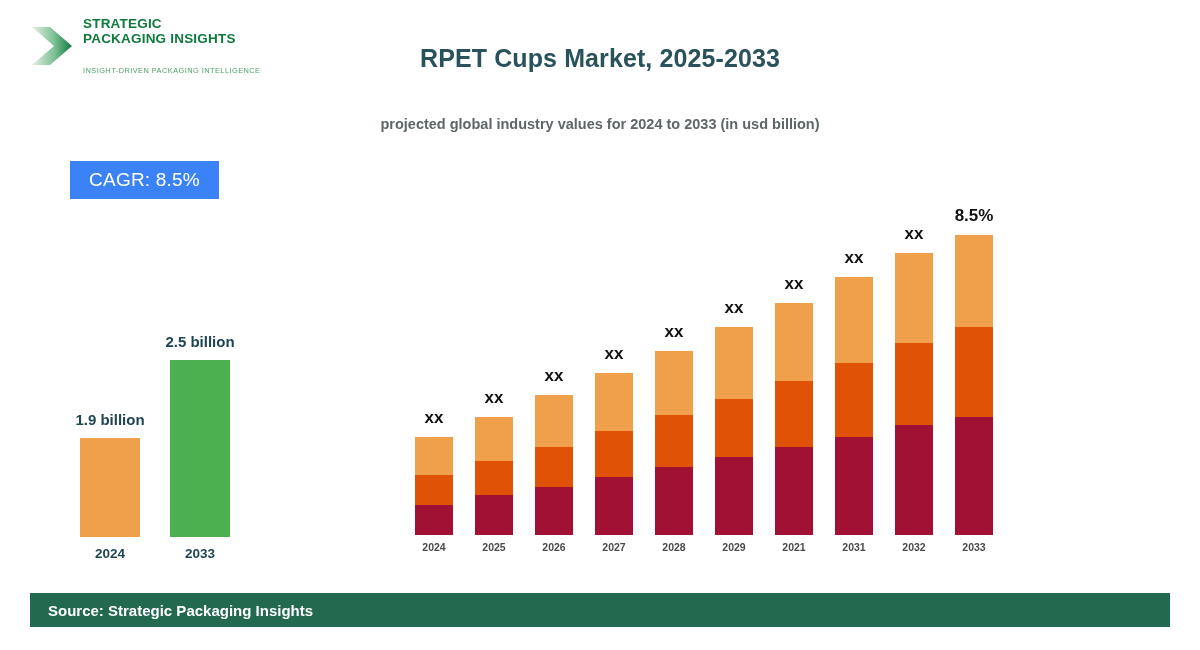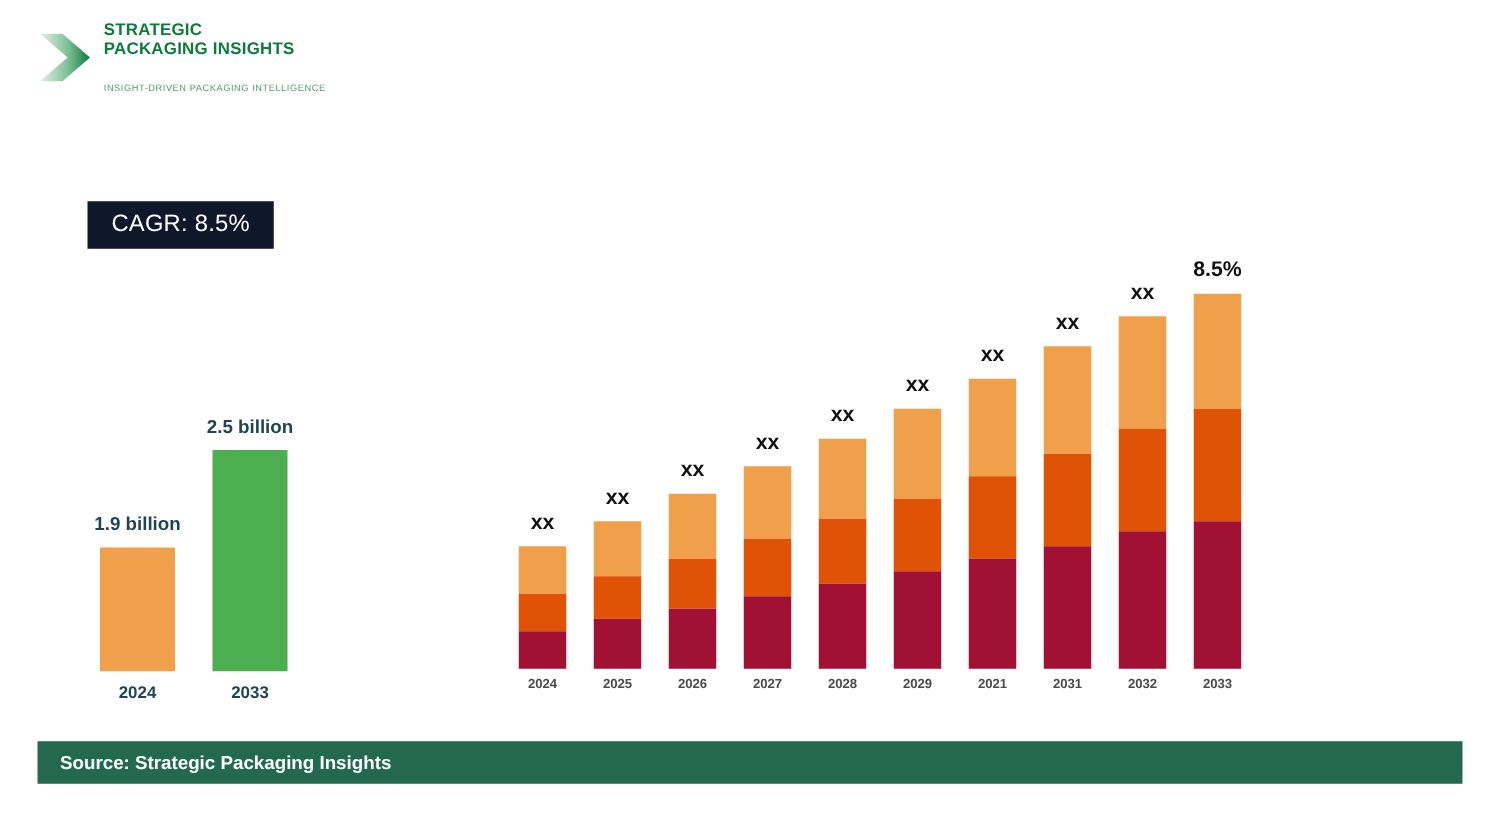--- a/index.html
+++ b/index.html
@@ -33,21 +33,21 @@
   .subtitle {
     position: absolute; left: 0; top: 116px; width: 1200px;
     text-align: center; font-size: 14.5px; font-weight: bold;
     color: #5D6668;
   }
 
   
   .cagr-badge {
     position: absolute; left: 70px; top: 161px;
     width: 149px; height: 38px;
-    background: #0f172a; color: #fff;
+    background: #3b82f6; color: #fff;
     display: flex; align-items: center; justify-content: center;
     font-size: 19px; letter-spacing: .2px;
   }
 
   
   .compare { position: absolute; left: 0; top: 0; width: 330px; height: 650px; }
   .cbar { position: absolute; bottom: 113px; }
   .cbar-rect { width: 100%; height: 100%; }
   .cbar-value {
     position: absolute; left: 50%; transform: translateX(-50%);
@@ -104,20 +104,22 @@
         <path d="M2 6 L20 6 L42 25 L20 44 L2 44 L24 25 Z" fill="url(#gchev)"></path>
       </svg>
     </span>
     <span class="logo-text">
       <span class="logo-line1">STRATEGIC</span>
       <span class="logo-line2">PACKAGING INSIGHTS</span>
       <span class="logo-tagline">INSIGHT-DRIVEN PACKAGING INTELLIGENCE</span>
     </span>
   </div>
 
+  <div class="title">RPET Cups Market, 2025-2033</div>
+  <div class="subtitle">projected global industry values for 2024 to 2033 (in usd billion)</div>
 
   <div class="cagr-badge">CAGR: 8.5%</div>
 
   <div class="compare">
       <div class="cbar" style="left: 80px; width: 60px; height: 99px;">
         <div class="cbar-rect" style="background: rgb(240, 160, 75);"></div>
         <span class="cbar-value">1.9 billion</span>
         <span class="cbar-year">2024</span>
       </div>
       <div class="cbar" style="left: 170px; width: 60px; height: 177px;">

